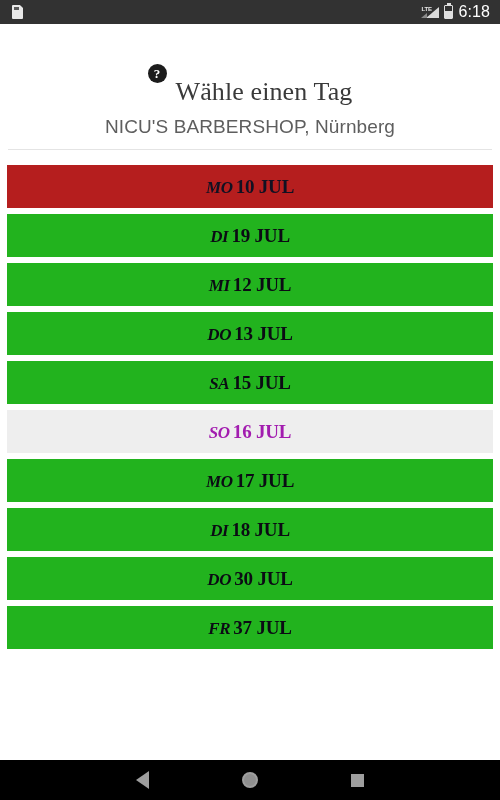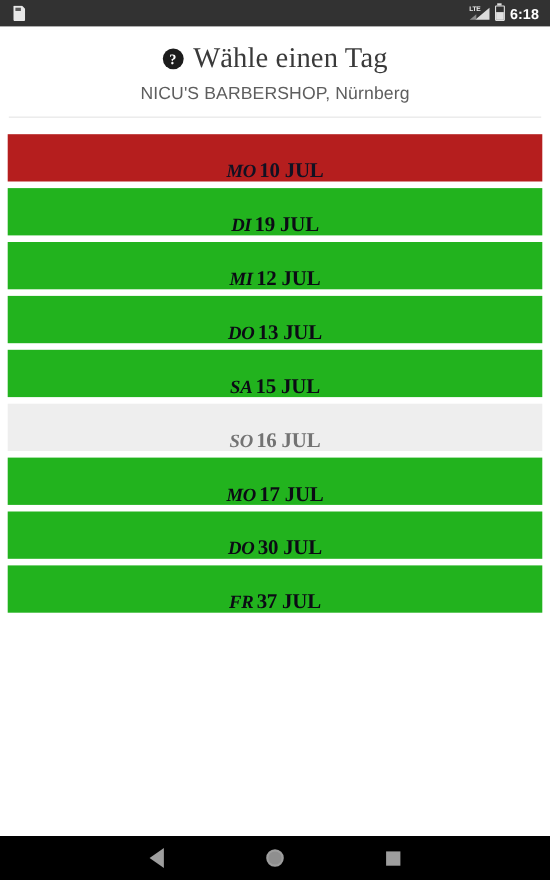--- a/index.html
+++ b/index.html
@@ -90,22 +90,22 @@
   .battery::after {
     content: "";
     position: absolute;
     bottom: 0px; left: 0px; right: 0px;
     height: 55%;
     background: #e0e0e0;
   }
 
   .clock {
     color: #ffffff;
-    font-size: 13px;
-    font-weight: bold;
+    font-size: 16px;
+    font-weight: normal;
     letter-spacing: 0.1px;
   }
 
   
   .header {
     padding-top: 14px;
     text-align: center;
   }
   .title-row {
     display: flex;
@@ -127,60 +127,61 @@
     line-height: 1;
     flex: 0 0 auto;
     margin-top: 1px;
   }
   .page-title {
     font-family: "Liberation Serif", serif;
     font-size: 26px;
     color: #3a3a3a;
     font-weight: normal;
     letter-spacing: 0.1px;
+    margin-top: 39px;
   }
   .subtitle {
     margin-top: 9px;
-    font-size: 16px;
+    font-size: 19px;
     color: #5e5e5e;
     letter-spacing: 0.1px;
   }
   .divider {
     margin: 11px 8px 0 8px;
     height: 1px;
     background: #e4e4e4;
   }
 
   
   .day-list {
     padding: 15px 7px 0 7px;
     display: flex;
     flex-direction: column;
     gap: 6px;
   }
   .day-row {
     height: 43px;
     display: flex;
-    align-items: flex-end;
+    align-items: center;
     justify-content: center;
     font-family: "Liberation Serif", serif;
     user-select: none;
   }
   .day-row.available { background: #22b31e; }
   .day-row.selected  { background: #b51e1e; }
   .day-row.disabled  { background: #eeeeee; }
 
   .day-text {
     font-size: 19px;
     line-height: 1;
     color: #0b0b14;
     white-space: nowrap;
   }
   .day-row.selected .day-text { color: #111122; }
-  .day-row.disabled .day-text { color: #737373; }
+  .day-row.disabled .day-text { color: #a21caf; }
 
   .dow {
     font-style: italic;
     font-weight: bold;
     font-size: 17px;
     letter-spacing: -0.3px;
   }
   .date {
     font-weight: bold;
     letter-spacing: -0.2px;
@@ -261,20 +262,23 @@
       <div class="day-row available">
         <div class="day-text"><span class="dow">SA</span><span class="date">15 JUL</span></div>
       </div>
       <div class="day-row disabled">
         <div class="day-text"><span class="dow">SO</span><span class="date">16 JUL</span></div>
       </div>
       <div class="day-row available">
         <div class="day-text"><span class="dow">MO</span><span class="date">17 JUL</span></div>
       </div>
       <div class="day-row available">
+        <div class="day-text"><span class="dow">DI</span><span class="date">18 JUL</span></div>
+      </div>
+      <div class="day-row available">
         <div class="day-text"><span class="dow">DO</span><span class="date">30 JUL</span></div>
       </div>
       <div class="day-row available">
         <div class="day-text"><span class="dow">FR</span><span class="date">37 JUL</span></div>
       </div>
     </div>
 
   <div class="nav-bar">
     <div class="nav-back"></div>
     <div class="nav-home"></div>

